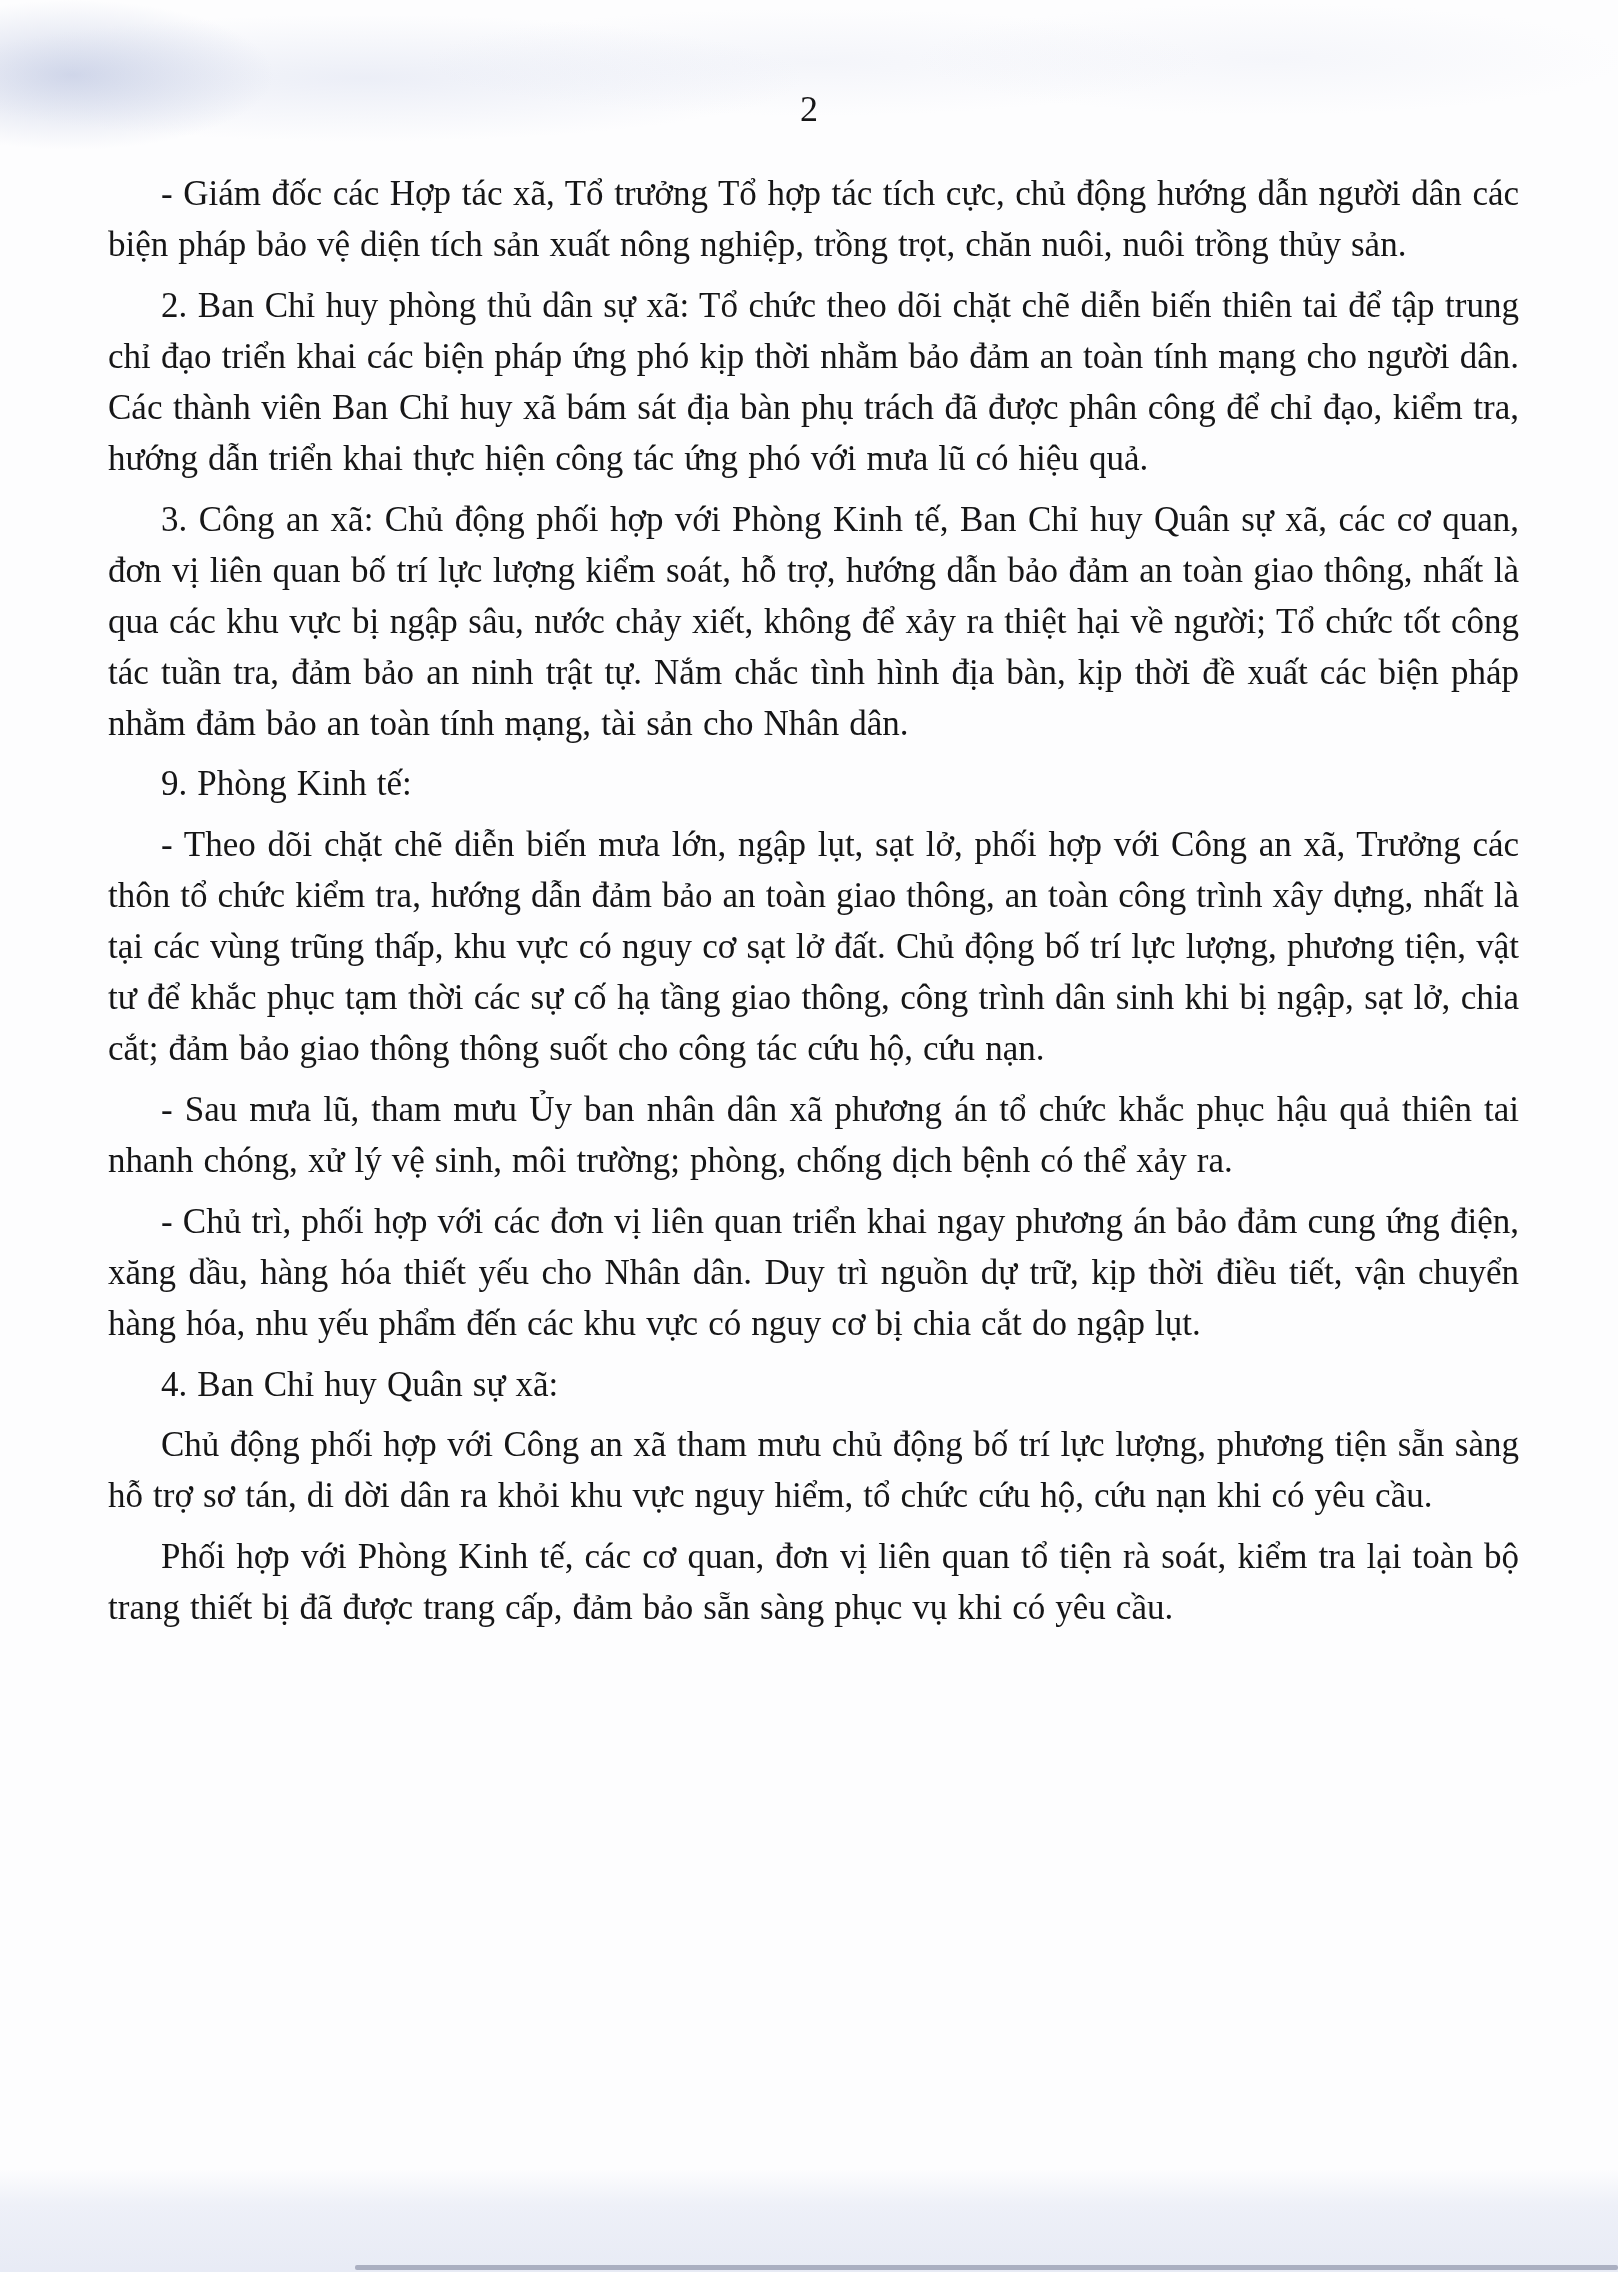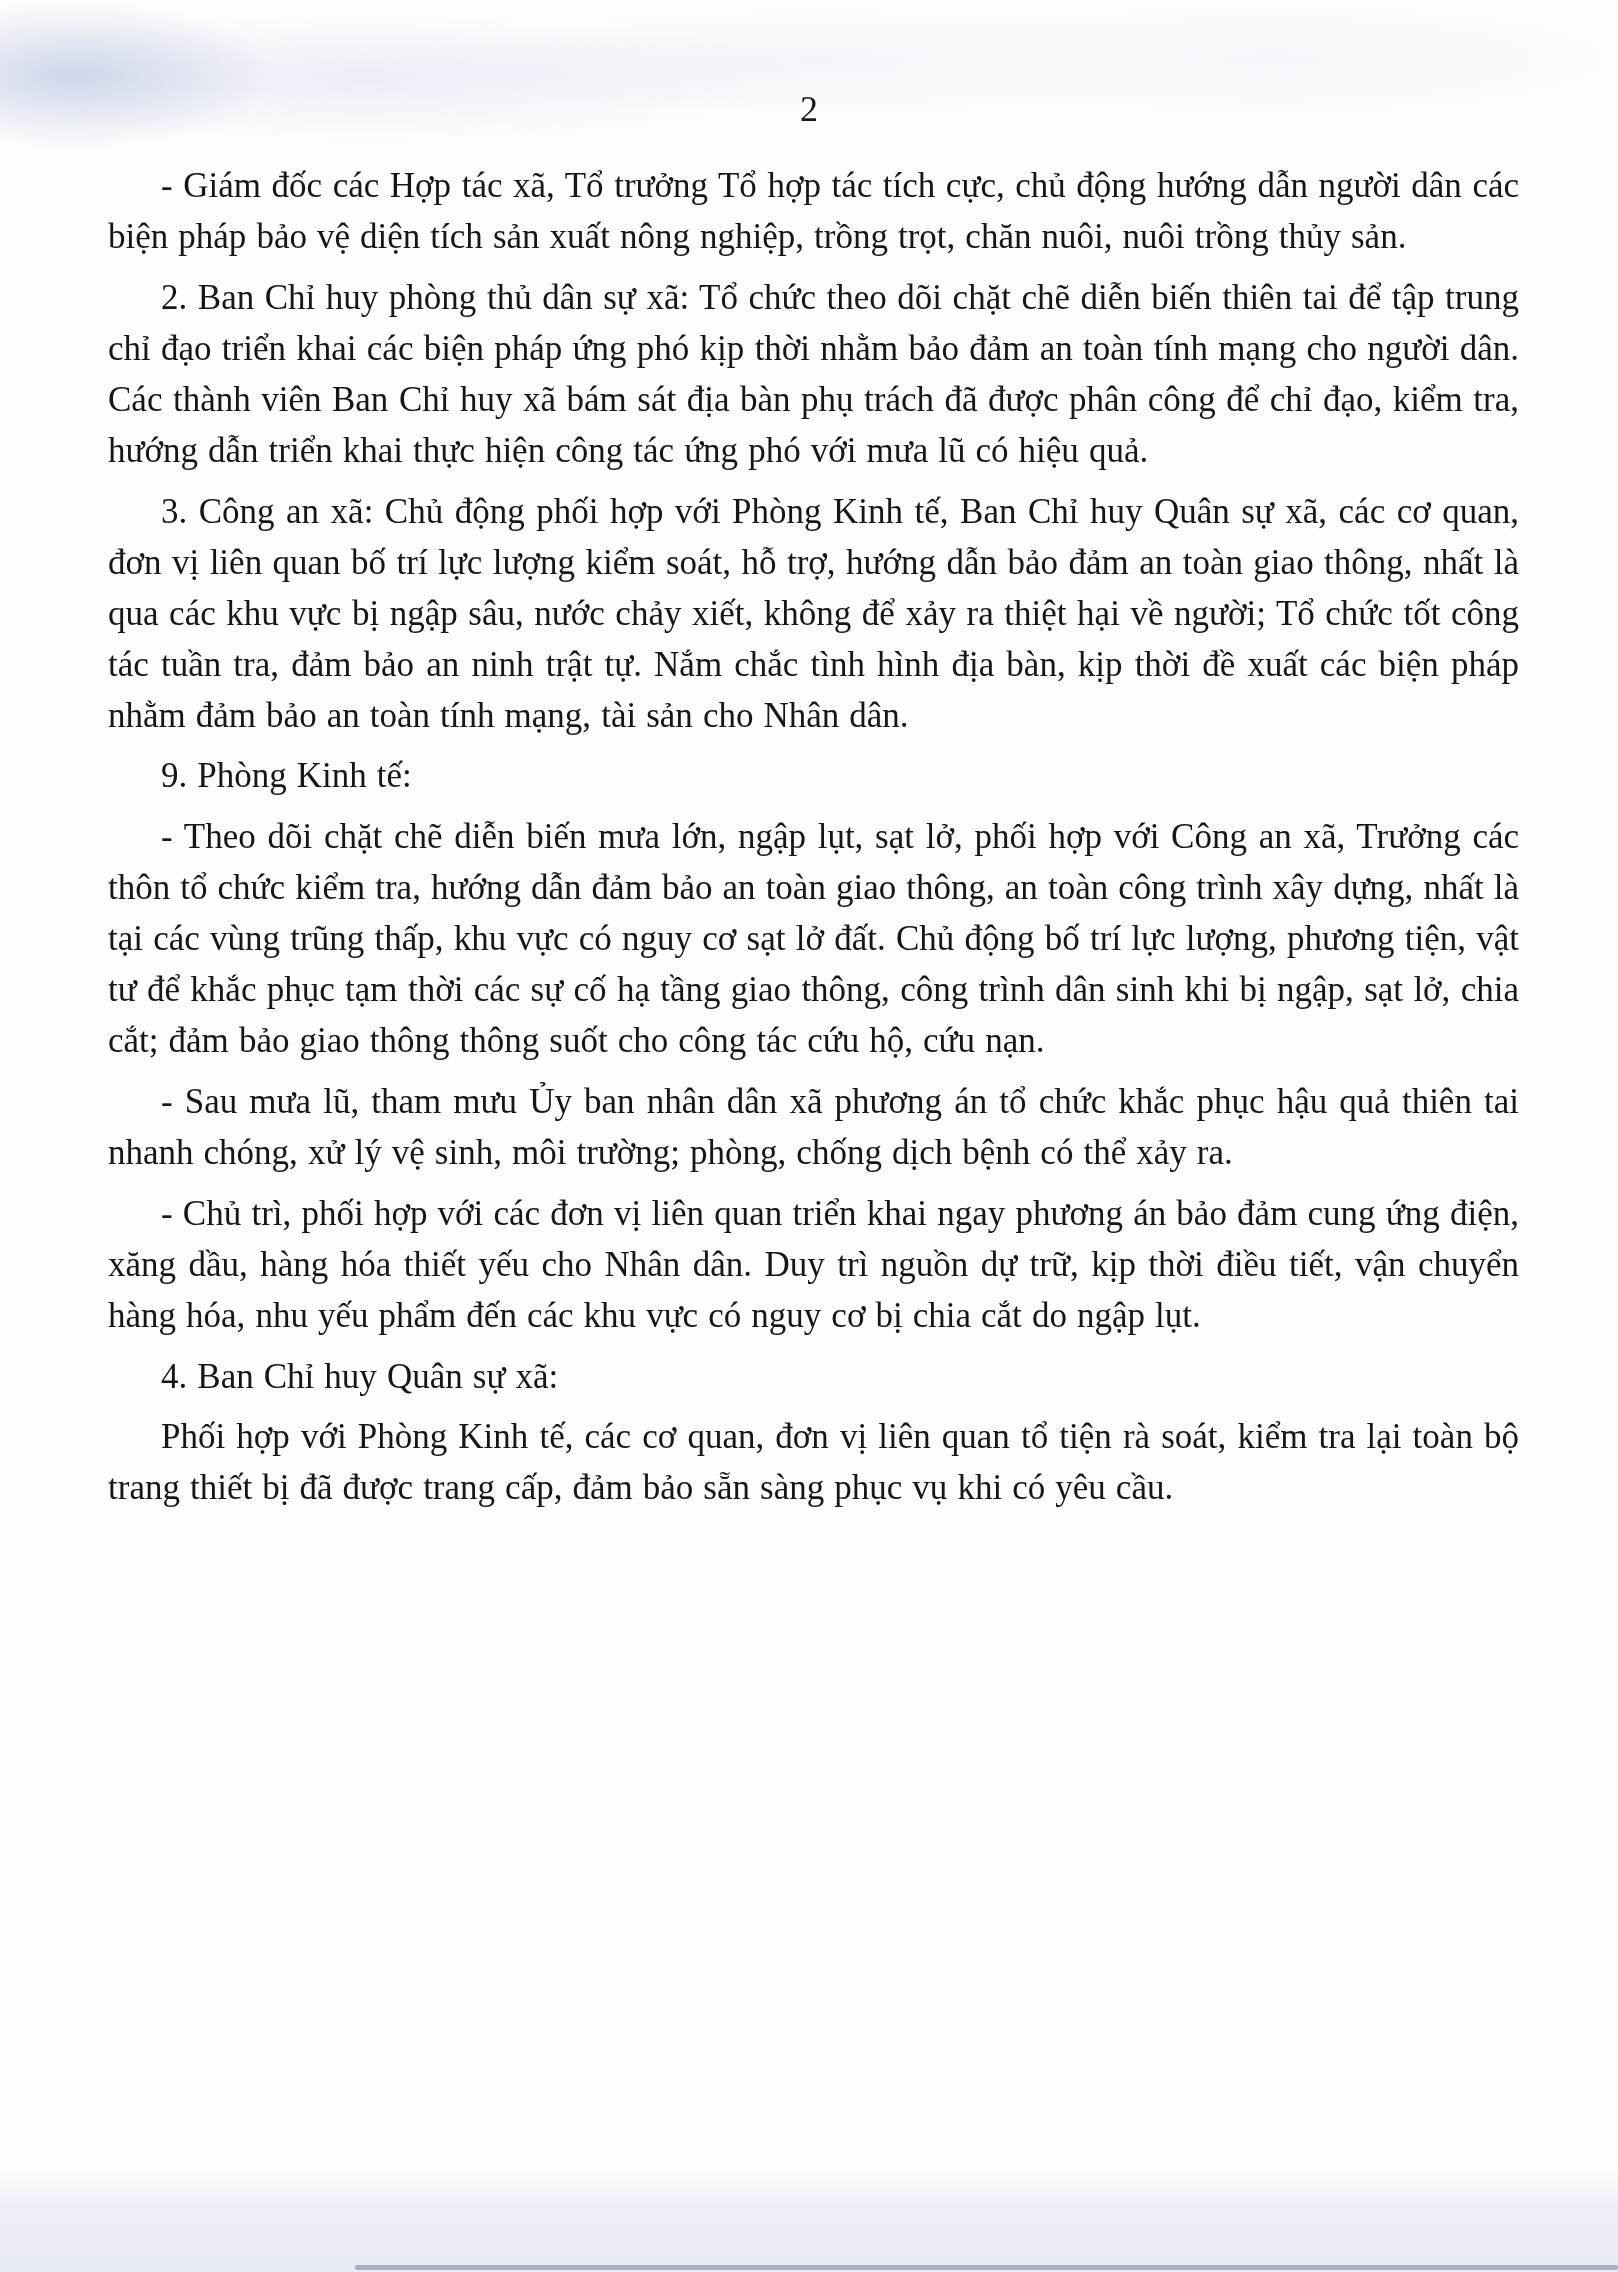--- a/index.html
+++ b/index.html
@@ -55,39 +55,40 @@
     width: 1411px;
   }
   .para {
     font-size: 35px;
     line-height: 51px;
     text-align: justify;
     text-indent: 53px;
     margin-top: 9.8px;
     word-spacing: 1.3px;
   }
-  .para:first-child { margin-top: 0; }
+  .para:first-child { margin-top: 8px; }
   .para b { font-weight: normal; }
 </style>
 </head>
 <body>
 
 <div class="page">
   <div class="smudge-top"></div>
 
   <div class="page-number">2</div>
 
   <div class="body-text" id="body-text">
       <p class="para"><span>- Giám đốc các Hợp tác xã, Tổ trưởng Tổ hợp tác tích cực, chủ động hướng dẫn người dân các biện pháp bảo vệ diện tích sản xuất nông nghiệp, trồng trọt, chăn nuôi, nuôi trồng thủy sản.</span></p>
       <p class="para"><b>2. Ban Chỉ huy phòng thủ dân sự xã:</b><span> Tổ chức theo dõi chặt chẽ diễn biến thiên tai để tập trung chỉ đạo triển khai các biện pháp ứng phó kịp thời nhằm bảo đảm an toàn tính mạng cho người dân. Các thành viên Ban Chỉ huy xã bám sát địa bàn phụ trách đã được phân công để chỉ đạo, kiểm tra, hướng dẫn triển khai thực hiện công tác ứng phó với mưa lũ có hiệu quả.</span></p>
       <p class="para"><b>3. Công an xã:</b><span> Chủ động phối hợp với Phòng Kinh tế, Ban Chỉ huy Quân sự xã, các cơ quan, đơn vị liên quan bố trí lực lượng kiểm soát, hỗ trợ, hướng dẫn bảo đảm an toàn giao thông, nhất là qua các khu vực bị ngập sâu, nước chảy xiết, không để xảy ra thiệt hại về người; Tổ chức tốt công tác tuần tra, đảm bảo an ninh trật tự. Nắm chắc tình hình địa bàn, kịp thời đề xuất các biện pháp nhằm đảm bảo an toàn tính mạng, tài sản cho Nhân dân.</span></p>
       <p class="para"><b>9. Phòng Kinh tế:</b></p>
       <p class="para"><span>- Theo dõi chặt chẽ diễn biến mưa lớn, ngập lụt, sạt lở, phối hợp với Công an xã, Trưởng các thôn tổ chức kiểm tra, hướng dẫn đảm bảo an toàn giao thông, an toàn công trình xây dựng, nhất là tại các vùng trũng thấp, khu vực có nguy cơ sạt lở đất. Chủ động bố trí lực lượng, phương tiện, vật tư để khắc phục tạm thời các sự cố hạ tầng giao thông, công trình dân sinh khi bị ngập, sạt lở, chia cắt; đảm bảo giao thông thông suốt cho công tác cứu hộ, cứu nạn.</span></p>
       <p class="para"><span>- Sau mưa lũ, tham mưu Ủy ban nhân dân xã phương án tổ chức khắc phục hậu quả thiên tai nhanh chóng, xử lý vệ sinh, môi trường; phòng, chống dịch bệnh có thể xảy ra.</span></p>
       <p class="para"><span>- Chủ trì, phối hợp với các đơn vị liên quan triển khai ngay phương án bảo đảm cung ứng điện, xăng dầu, hàng hóa thiết yếu cho Nhân dân. Duy trì nguồn dự trữ, kịp thời điều tiết, vận chuyển hàng hóa, nhu yếu phẩm đến các khu vực có nguy cơ bị chia cắt do ngập lụt.</span></p>
       <p class="para"><b>4. Ban Chỉ huy Quân sự xã:</b></p>
+      <p class="para"><span>Chủ động phối hợp với Công an xã tham mưu chủ động bố trí lực lượng, phương tiện sẵn sàng hỗ trợ sơ tán, di dời dân ra khỏi khu vực nguy hiểm, tổ chức cứu hộ, cứu nạn khi có yêu cầu.</span></p>
       <p class="para"><span>Phối hợp với Phòng Kinh tế, các cơ quan, đơn vị liên quan tổ tiện rà soát, kiểm tra lại toàn bộ trang thiết bị đã được trang cấp, đảm bảo sẵn sàng phục vụ khi có yêu cầu.</span></p>
     </div>
 
   <div class="band-bottom"></div>
   <div class="scan-line"></div>
 </div>
 
 
 </body></html>

